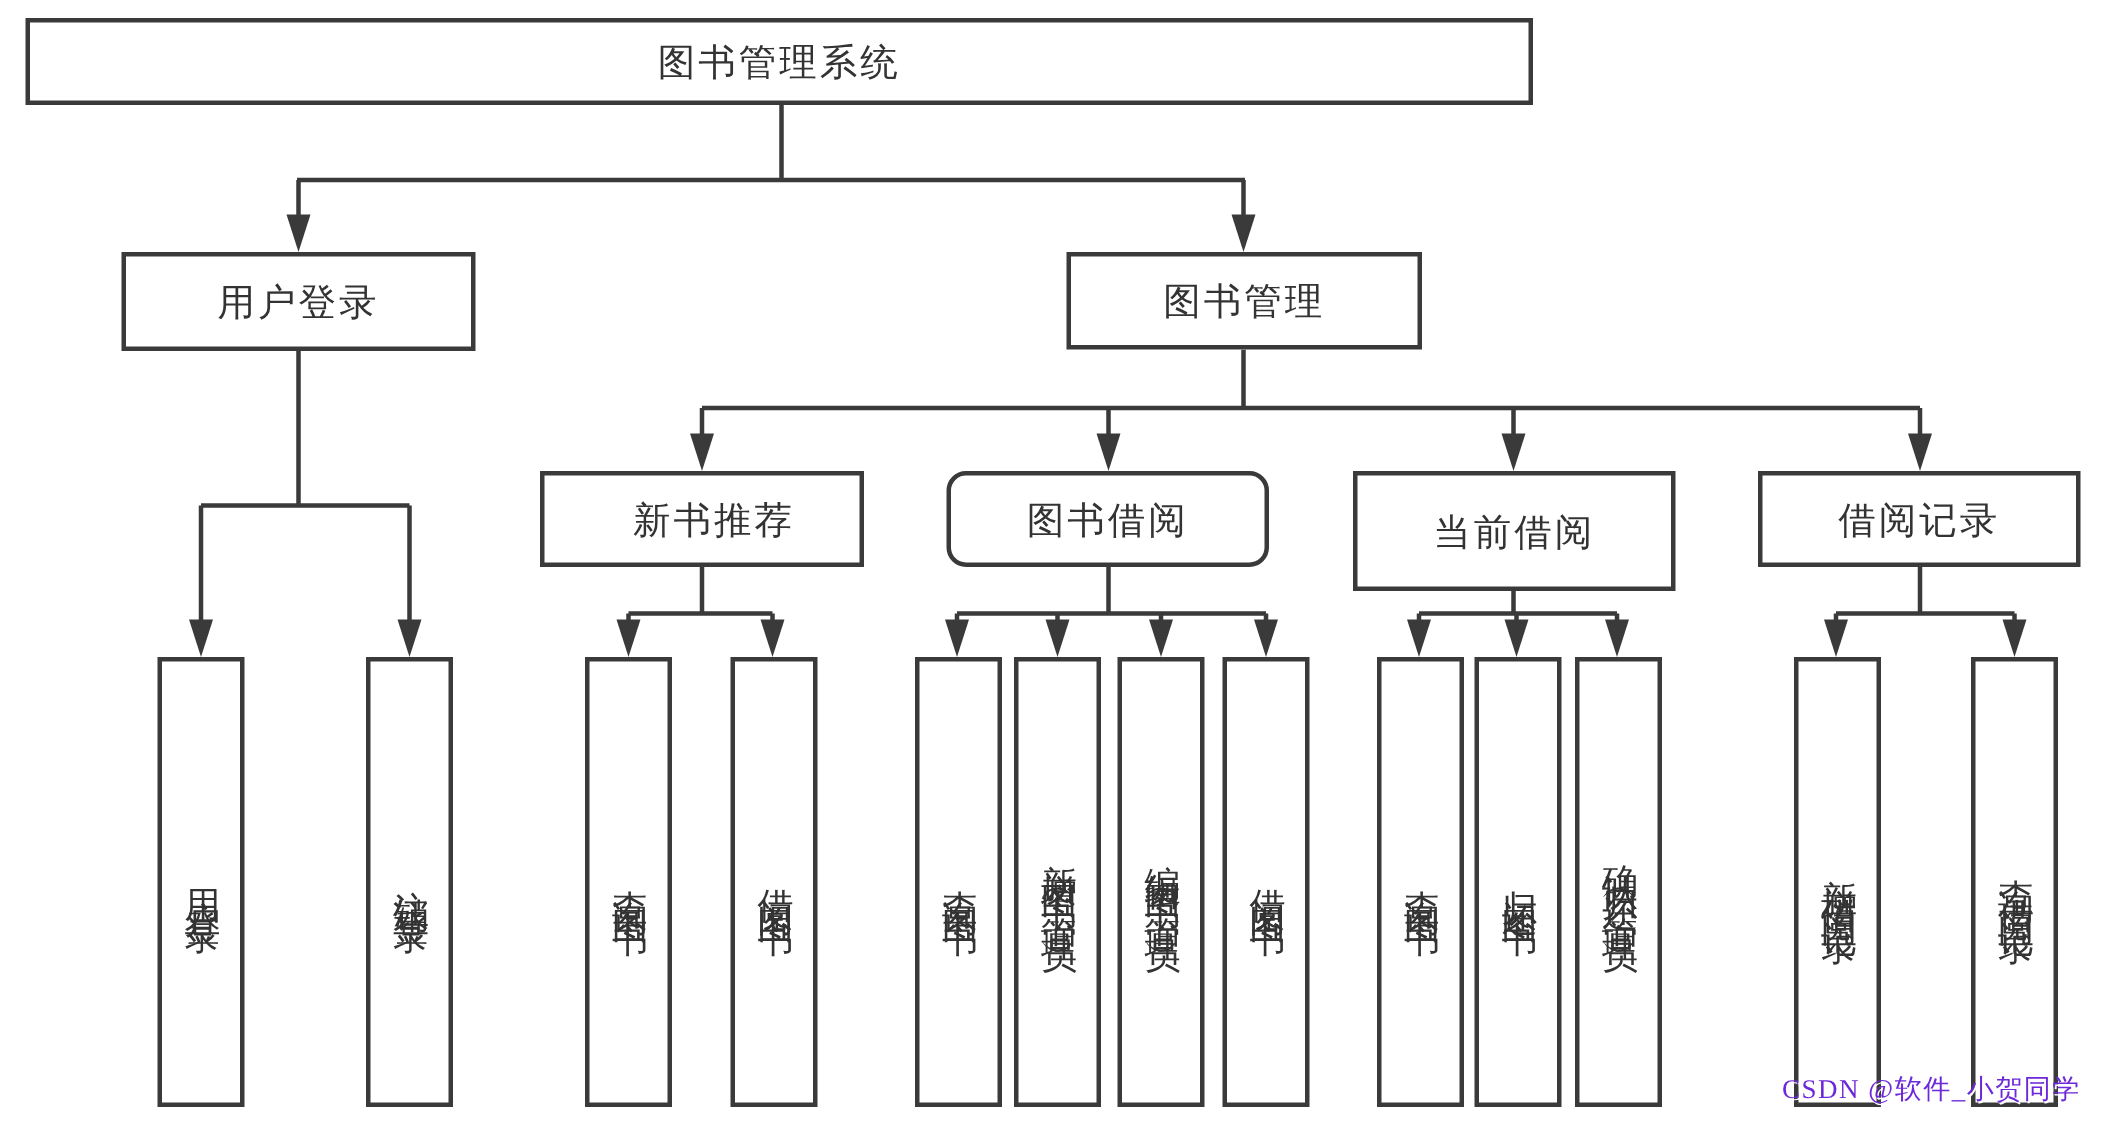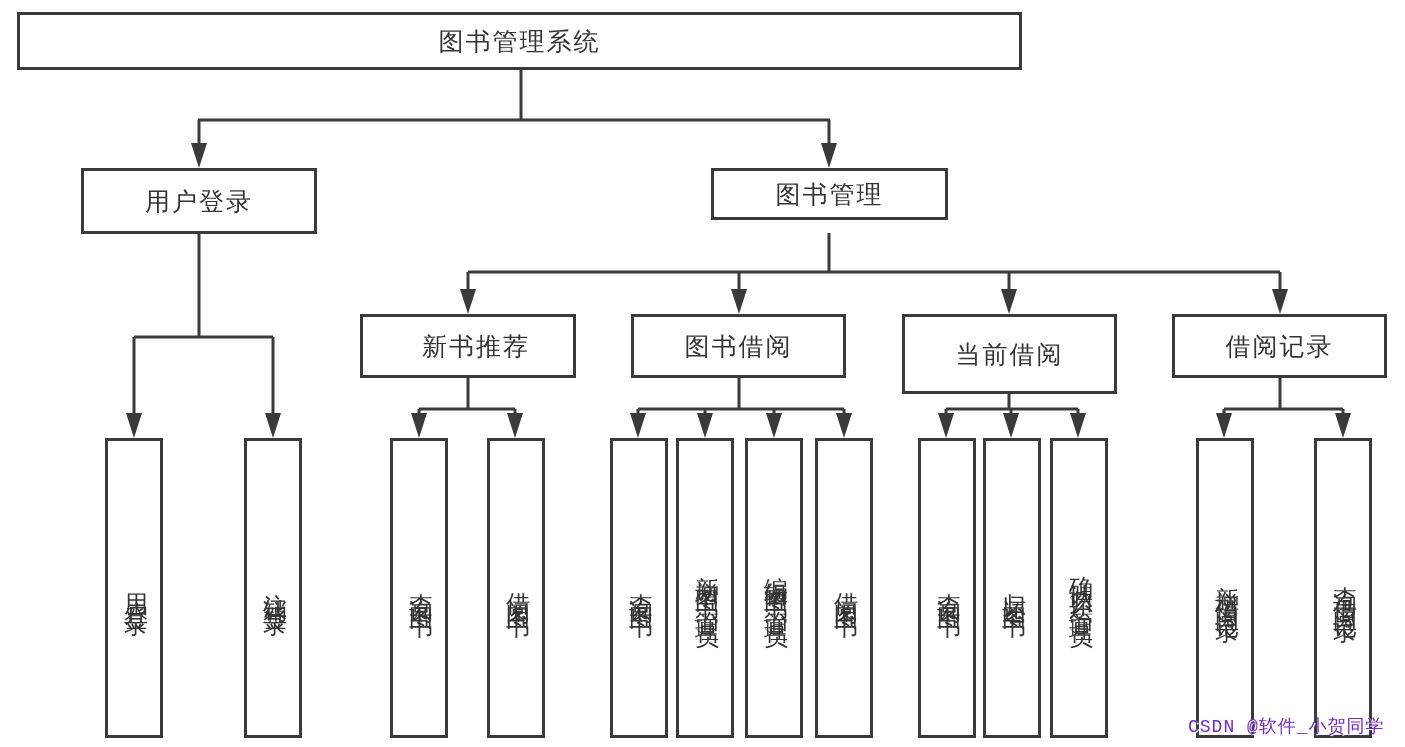--- a/index.html
+++ b/index.html
@@ -1,21 +1,21 @@
 <!DOCTYPE html>
 <html><head>
 <meta charset="utf-8">
 <style>
   html, body { margin: 0; padding: 0; background: #ffffff; }
   .canvas {
     position: relative;
     width: 1405px;
     height: 747px;
     background: #ffffff;
-    font-family: Liberation Mono, monospace;
+    font-family: Liberation Serif, serif;
     overflow: hidden;
   }
   .canvas * { box-sizing: border-box; }
 
   svg.connectors {
     position: absolute;
     left: 0; top: 0;
     width: 1405px; height: 747px;
     pointer-events: none;
   }
@@ -106,24 +106,24 @@
       <polygon points="1003,413 1019,413 1011,438"></polygon>
       <polygon points="1070,413 1086,413 1078,438"></polygon>
       <polygon points="1216,413 1232,413 1224,438"></polygon>
       <polygon points="1335,413 1351,413 1343,438"></polygon>
     </g>
   </svg>
 
   <div class="hbox" style="left:17px; top:12px; width:1005px; height:58px;">图书管理系统</div>
 
   <div class="hbox" style="left:81px; top:168px; width:236px; height:66px;">用户登录</div>
-  <div class="hbox" style="left:711px; top:168px; width:237px; height:52px;">图书管理</div>
+  <div class="hbox" style="left:711px; top:168px; width:237px; height:65px;">图书管理</div>
 
   <div class="hbox" style="left:360px; top:314px; width:216px; height:64px;padding-left:16px;">新书推荐</div>
-  <div class="hbox" style="left:631px; top:314px; width:215px; height:64px;">图书借阅</div>
+  <div class="hbox" style="left:631px; top:314px; width:215px; height:64px;border-radius:13px;">图书借阅</div>
   <div class="hbox" style="left:902px; top:314px; width:215px; height:80px;">当前借阅</div>
   <div class="hbox" style="left:1172px; top:314px; width:215px; height:64px;">借阅记录</div>
 
   <div class="vbox" style="left:105px;">用户登录</div>
   <div class="vbox" style="left:244px;">注销登录</div>
 
   <div class="vbox" style="left:390px;">查询图书</div>
   <div class="vbox" style="left:487px;">借阅图书</div>
 
   <div class="vbox" style="left:610px;">查询图书</div>

